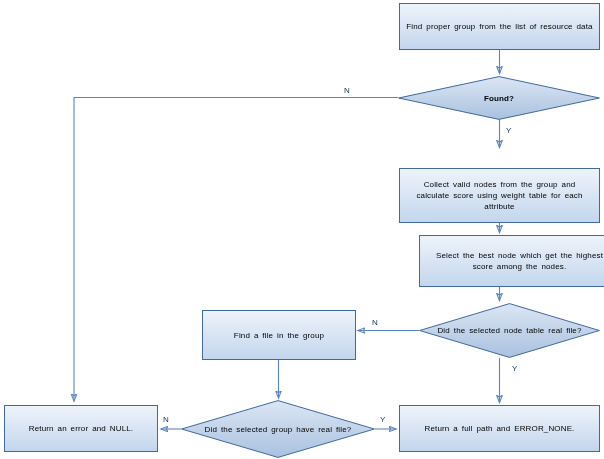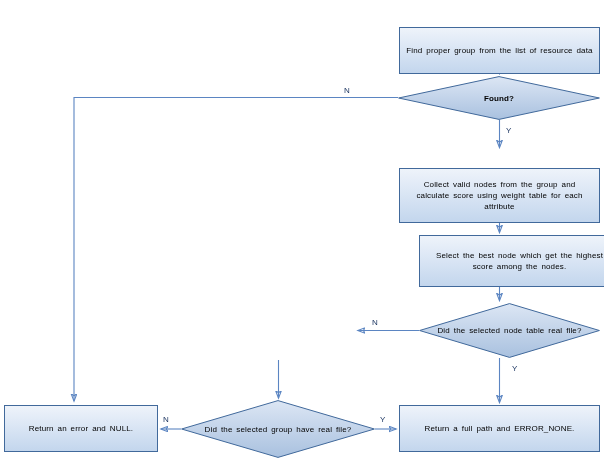--- a/index.html
+++ b/index.html
@@ -69,21 +69,21 @@
 
     <line x1="499.5" y1="358" x2="499.5" y2="402.5" marker-end="url(#ah)"></line>
 
     <line x1="278.5" y1="360" x2="278.5" y2="398" marker-end="url(#ah)"></line>
 
     <path d="M181,429 L161,429" marker-end="url(#ah)"></path>
 
     <path d="M375,429 L396,429" marker-end="url(#ah)"></path>
   </svg>
 
-  <div class="node proc" style="left:399px;top:3px;width:201px;height:47px;margin-top:24px;">
+  <div class="node proc" style="left:399px;top:3px;width:201px;height:47px;">
     <span class="txt">Find proper group from the list of resource data</span>
   </div>
 
   <div class="node dec" style="left:398px;top:76px;width:202px;height:44px;font-weight:bold;">
     <svg width="202" height="44" viewBox="0 0 202 44">
       <defs>
         <linearGradient id="dg1" x1="0" y1="0" x2="0" y2="1">
           <stop offset="0%" stop-color="#dce6f4"></stop>
             <stop offset="100%" stop-color="#a9c1df"></stop>
         </linearGradient>
@@ -107,20 +107,23 @@
         <linearGradient id="dg2" x1="0" y1="0" x2="0" y2="1">
           <stop offset="0%" stop-color="#dce6f4"></stop>
             <stop offset="100%" stop-color="#a9c1df"></stop>
         </linearGradient>
       </defs>
       <polygon points="90.5,0.6 180.4,27.5 90.5,54.4 0.6,27.5" fill="url(#dg2)" stroke="#41699B" stroke-width="1"></polygon>
     </svg>
     <span class="dlabel">Did the selected node table real file?</span>
   </div>
 
+  <div class="node proc" style="left:202px;top:310px;width:154px;height:50px;">
+    <span class="txt">Find a file in the group</span>
+  </div>
 
   <div class="node dec" style="left:181px;top:400px;width:194px;height:59px;">
     <svg width="194" height="70" viewBox="0 0 194 70">
       <defs>
         <linearGradient id="dg3" x1="0" y1="0" x2="0" y2="1">
           <stop offset="0%" stop-color="#dce6f4"></stop>
             <stop offset="100%" stop-color="#a9c1df"></stop>
         </linearGradient>
       </defs>
       <polygon points="97,0.6 193.4,29 97,57.4 0.6,29" fill="url(#dg3)" stroke="#41699B" stroke-width="1"></polygon>

